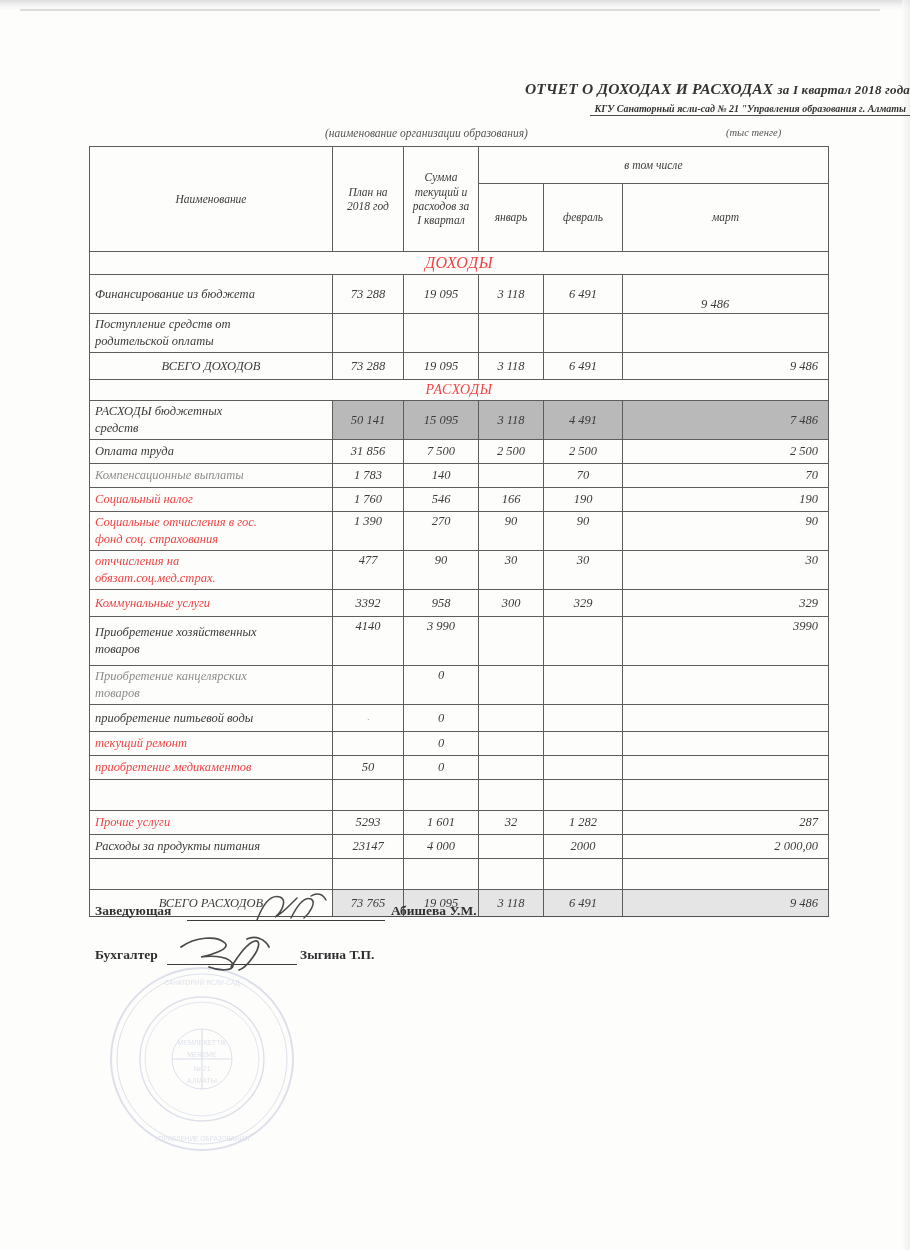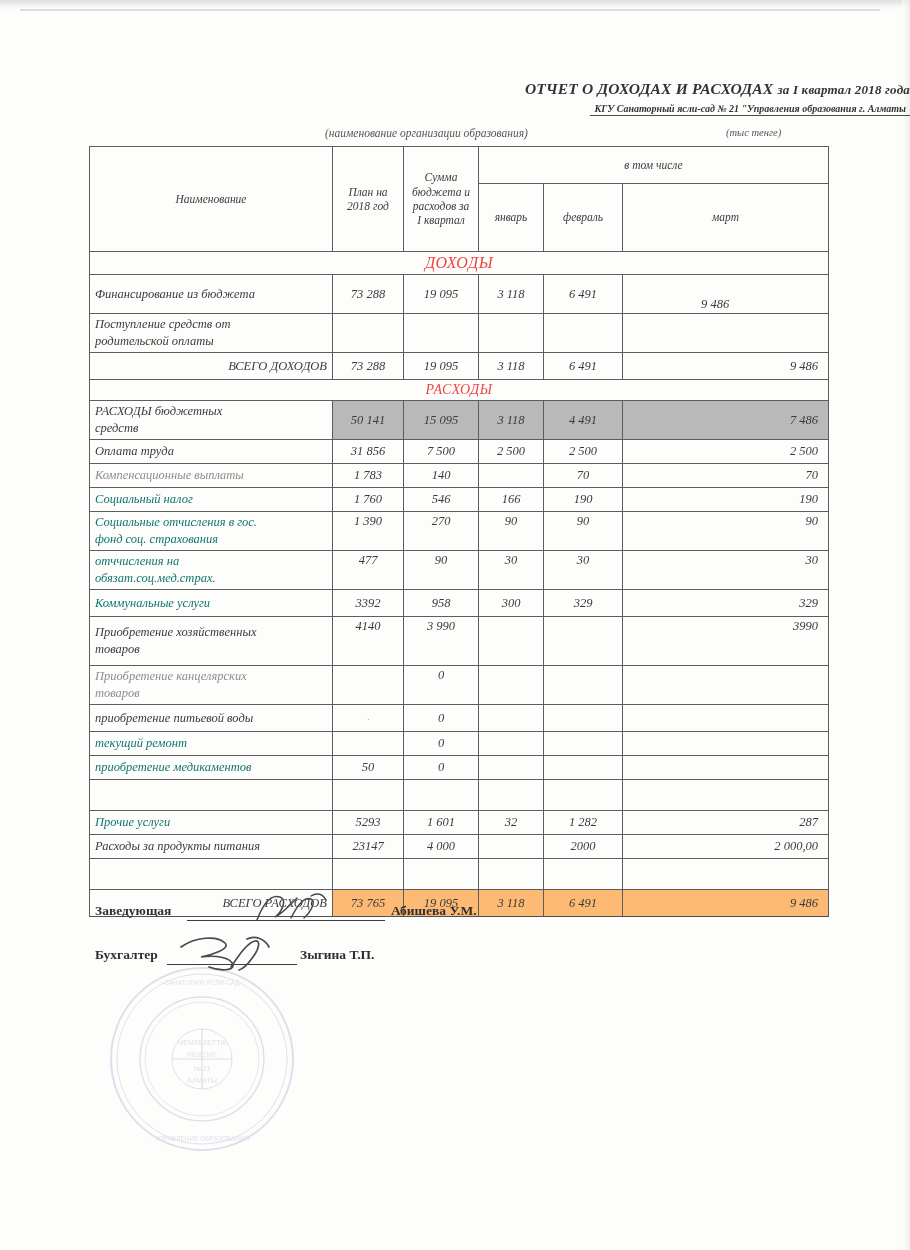--- a/index.html
+++ b/index.html
@@ -149,51 +149,51 @@
     font-size: 14px;
   }
 
   
   td.label {
     text-align: left;
     line-height: 1.35;
     padding-left: 7px;
   }
   td.label.center {
-    text-align: right;
+    text-align: center;
   }
   td.num {
     text-align: right;
     padding-right: 7px;
     white-space: nowrap;
   }
   td.num.center { text-align: center; padding-right: 5px; }
   td.num.mar {
     text-align: right;
     padding-right: 10px;
   }
   td.num.mar-mid {
     text-align: left;
     padding-left: 78px;
     vertical-align: bottom;
     padding-bottom: 1px;
   }
 
   .bold { font-weight: bold; }
   .shaded { background: #b9b9b9; }
-  .shaded-light { background: #fdba74; }
+  .shaded-light { background: #e5e5e5; }
 
   tr.tall td  { height: 34px; }
   tr.mid td   { height: 22px; }
   tr.short td { height: 19px; }
   tr.xtall td { height: 44px; }
   tr.blank td { height: 26px; }
 
   .faint { color: #8d8d8d; }
-  .faintish { color: #0f766e; }
+  .faintish { color: #ef4444; }
 
   .dot-mark {
     font-size: 9px;
     color: #7a7a7a;
   }
 
   
   tr.total-top td { border-top: 1.8px solid #4f4f4f; }
   tr.total-bot td { border-bottom: 1.8px solid #4f4f4f; }
 
@@ -277,21 +277,21 @@
 
     <thead>
       <tr>
         <th rowspan="2" class="h-name outer-thick" style="height:100px">Наименование</th>
         <th rowspan="2" class="outer-thick">
           <span>План на</span><br>
           <span>2018 год</span>
         </th>
         <th rowspan="2" class="outer-thick">
           <span>Сумма</span><br>
-          <span>бюджета и</span><br>
+          <span>текущий и</span><br>
           <span>расходов за</span><br>
           <span>I квартал</span>
         </th>
         <th colspan="3" class="h-incl outer-thick" style="height:32px">в том числе</th>
       </tr>
       <tr>
         <th>январь</th>
         <th>февраль</th>
         <th class="outer-thick">март</th>
       </tr>

